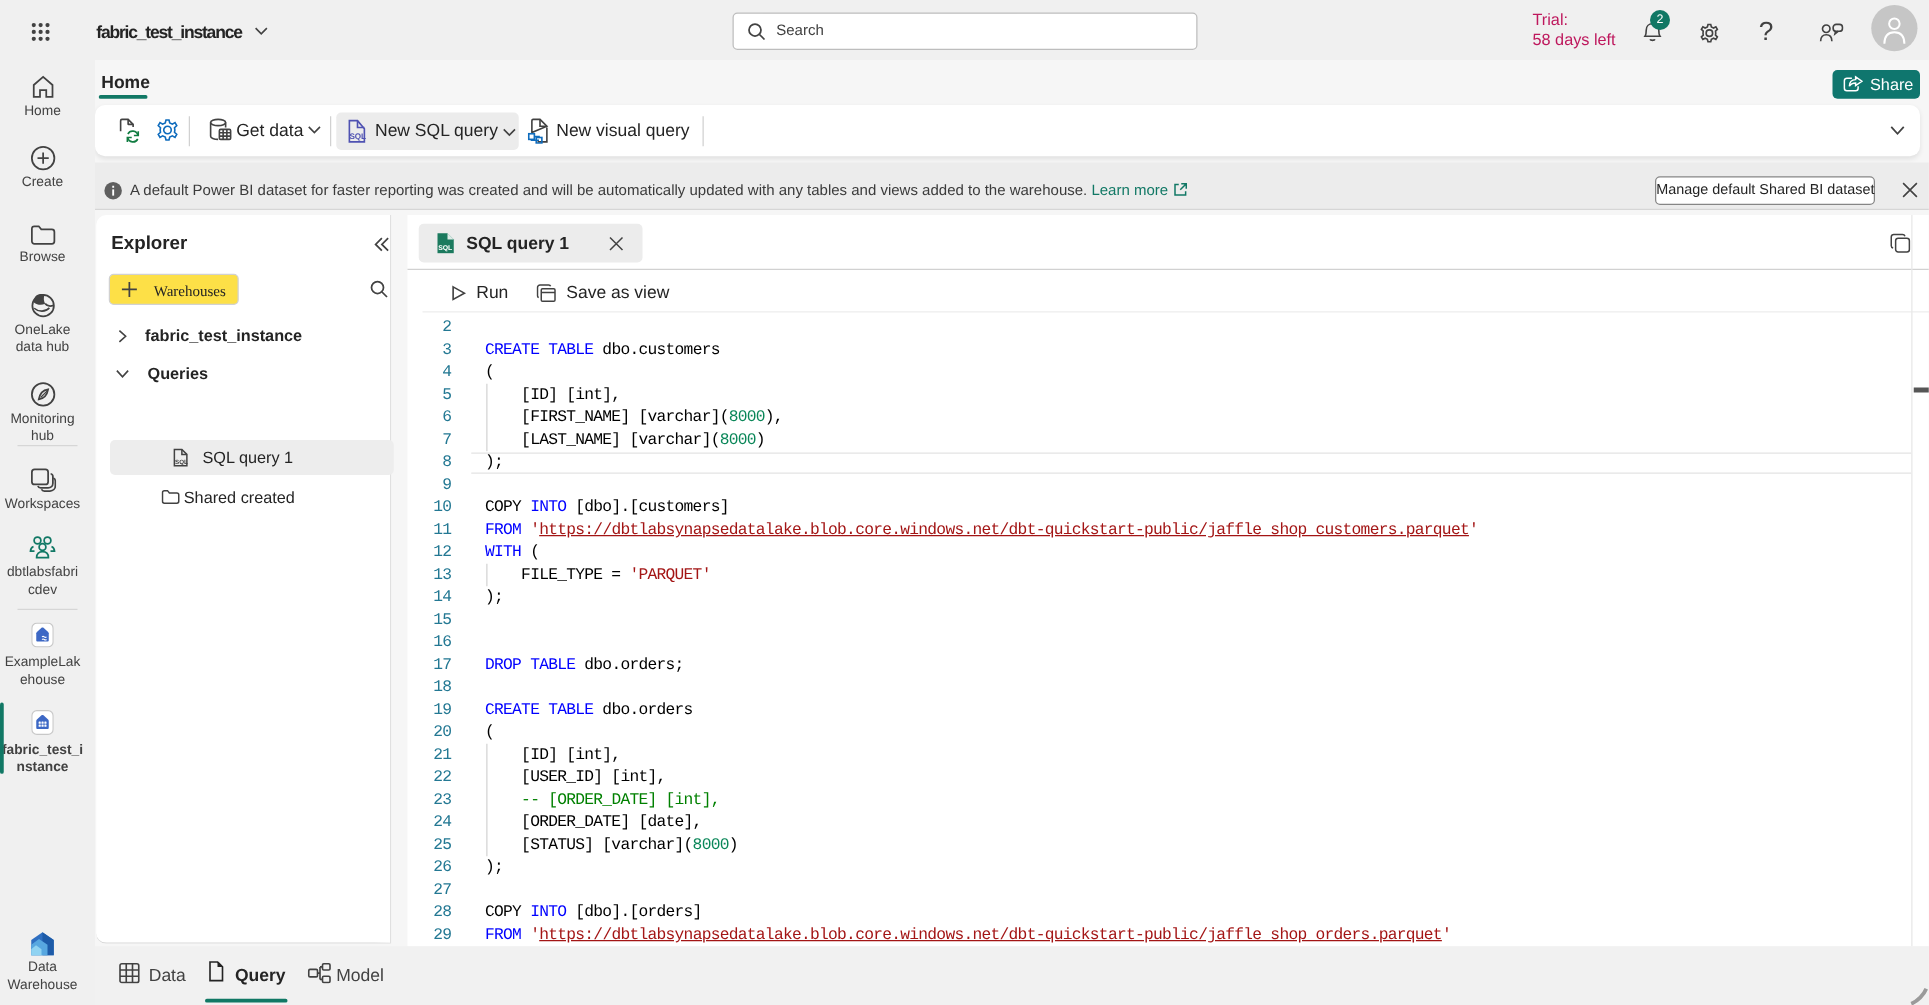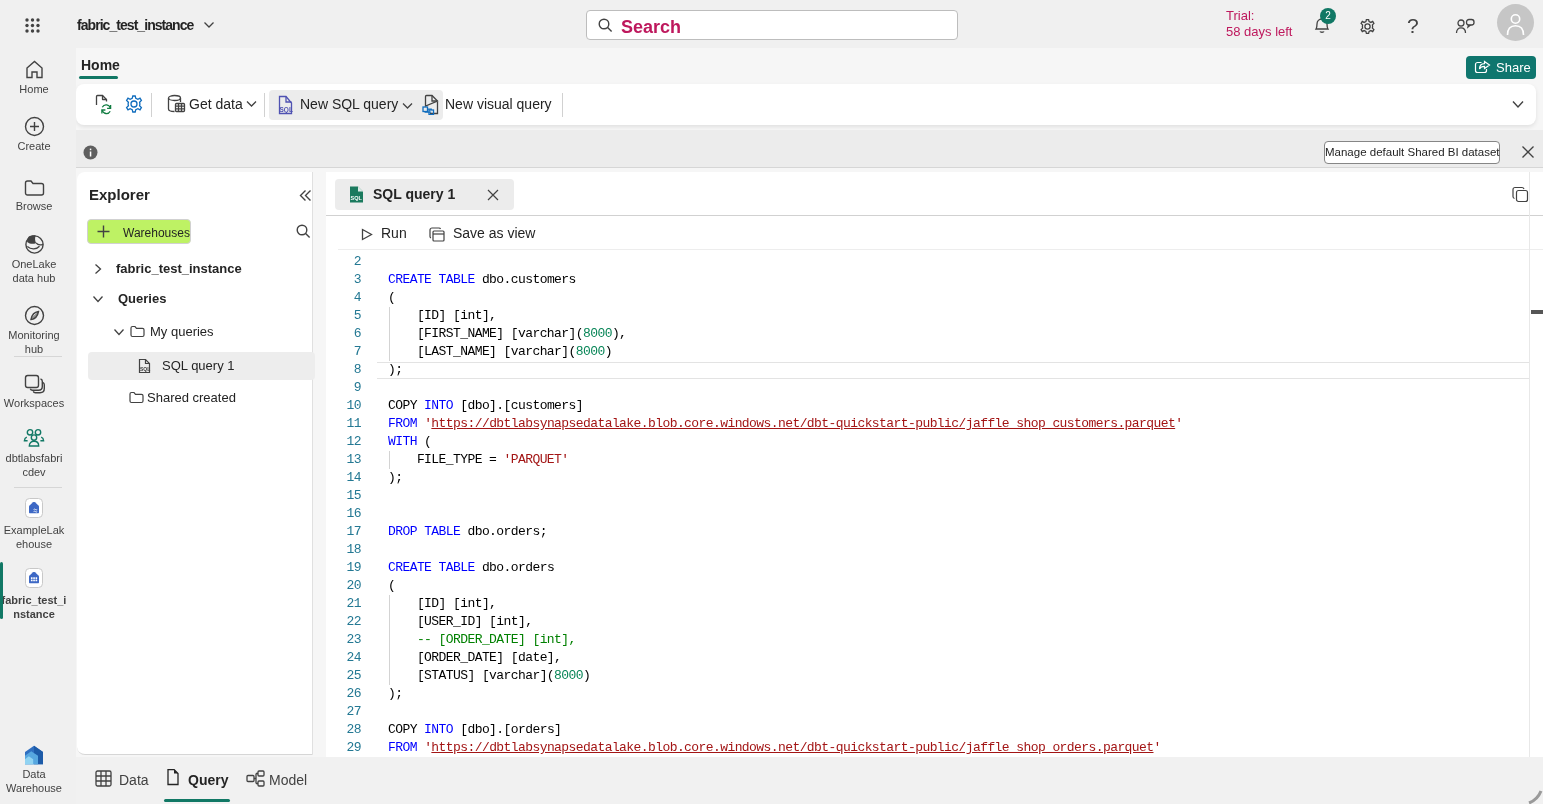--- a/index.html
+++ b/index.html
@@ -1,50 +1,50 @@
 <!DOCTYPE html>
 <html><head>
 <meta charset="utf-8">
 <style>
 * { margin:0; padding:0; box-sizing:border-box; }
 html,body { width:1543px; height:804px; overflow:hidden; font-family:"Liberation Sans", sans-serif; background:#f6f6f6; color:#242424; }
 
 #topbar { position:absolute; left:0; top:0; width:1543px; height:48px; background:#f0f0f0; }
 #ws-name { position:absolute; left:77px; top:17px; font-size:14px; font-weight:600; color:#242424; letter-spacing:-0.95px; }
 #searchbox { position:absolute; left:586px; top:10px; width:372px; height:30px; background:#fff; border:1px solid #bdbdbd; border-radius:4px; }
-#searchbox .ph { position:absolute; left:34px; top:6px; font-size:18px; color:#be185d;font-weight:bold; }
+#searchbox .ph { position:absolute; left:34px; top:6px; font-size:12px; color:#404040; }
 #trial { position:absolute; left:1226px; top:8px; font-size:13px; color:#be185d; line-height:16px; }
 #avatar { position:absolute; left:1497px; top:4px; width:37px; height:37px; border-radius:50%; background:#c6c6c6; }
 .badge { position:absolute; left:1320px; top:8px; width:16px; height:16px; border-radius:50%; background:#117865; color:#fff; font-size:10px; text-align:center; line-height:16px; }
 
 #band2 { position:absolute; left:76px; top:48px; width:1467px; height:85px; background:#f6f6f6; }
 #home-tab { position:absolute; left:81px; top:57px; font-size:14px; font-weight:600; color:#242424; }
 #home-underline { position:absolute; left:79px; top:76px; width:39px; height:3px; background:#117865; border-radius:2px; }
 #share-btn { position:absolute; left:1466px; top:56px; width:70px; height:23px; background:#0f766e; border-radius:4px; color:#fff; font-size:13px; }
 #share-btn span { position:absolute; left:30px; top:4px; }
 
 #toolcard { position:absolute; left:76px; top:84px; width:1460px; height:41px; background:#fff; border-radius:8px; box-shadow:0 2px 4px rgba(0,0,0,0.09);padding-left:40px; }
 .tdiv { position:absolute; top:9px; width:1px; height:24px; background:#d1d1d1; }
 .tbtxt { position:absolute; top:12px; font-size:14px; color:#242424; }
-#nsq { position:absolute; left:193px; top:6px; width:174px; height:30px; background:#ececec; border-radius:4px; }
+#nsq { position:absolute; left:193px; top:6px; width:146px; height:30px; background:#ececec; border-radius:4px; }
 
 #banner { position:absolute; left:76px; top:130px; width:1467px; height:38px; background:#ececec; border-bottom:1px solid #d6d6d6; }
 #banner .txt { position:absolute; left:28px; top:15px; font-size:12px; color:#3b3b3b; }
 #banner .learn { color:#117865; }
 #manage-btn { position:absolute; left:1248px; top:11px; width:176px; height:23px; background:#fff; border:1px solid #868686; border-radius:4px; font-size:11.5px; white-space:nowrap; color:#242424; text-align:center; line-height:21px; }
 
 #rail { position:absolute; left:0; top:48px; width:76px; height:756px; background:#f0f0f0; }
 .rail-item { position:absolute; width:68px; text-align:center; font-size:11px; color:#424242; line-height:13.5px; }
 .rail-ic { display:block; margin:0 auto 3px auto; }
 #selbar { position:absolute; left:0; top:514px; width:3px; height:57px; background:#117865; border-radius:2px; }
 .raildiv { position:absolute; left:14px; width:48px; height:1px; background:#d6d6d6; }
 
 #explorer { position:absolute; left:77px; top:172px; width:236px; height:583px; background:#fff; border-right:1px solid #e0e0e0; border-bottom:1px solid #d6d6d6; border-top-left-radius:8px; border-bottom-left-radius:8px; }
 #explorer h2 { position:absolute; left:12px; top:14px; font-size:15px; font-weight:700; color:#242424; }
-#wh-btn { position:absolute; left:10px; top:47px; width:104px; height:25px; border:1px solid #d1d1d1; border-radius:4px; background:#bef264; }
+#wh-btn { position:absolute; left:10px; top:47px; width:104px; height:25px; border:1px solid #d1d1d1; border-radius:4px; background:#fde047;font-family:Liberation Serif, serif; }
 #wh-btn span { position:absolute; left:35px; top:6px; font-size:12px; color:#242424; }
 .trow { position:absolute; left:11px; width:227px; height:28px; }
 .trow .lbl { position:absolute; top:6px; font-size:13px; color:#242424; }
 .bold { font-weight:600; }
 #selrow { position:absolute; left:11px; top:180px; width:227px; height:28px; background:#ededed; border-radius:4px; }
 
 #main { position:absolute; left:326px; top:172px; width:1217px; height:585px; background:#fff; }
 #tabbar { position:absolute; left:0; top:0; width:1217px; height:44px; border-bottom:1px solid #d1d1d1; }
 #tab1 { position:absolute; left:9px; top:7px; width:179px; height:31px; background:#ececec; border-radius:4px; }
 #tab1 .t { position:absolute; left:38px; top:7px; font-size:14px; font-weight:600; color:#242424; }
@@ -188,20 +188,24 @@
       <path d="M1 1.5 L6 7 L11 1.5"></path>
     </svg>
 </div>
 
 <div id="banner">
   <svg class="icwrap" style="left:7px;top:15px" width="15" height="15">
       <circle cx="7.5" cy="7.5" r="7" fill="#5f5f5f"></circle>
       <rect x="6.8" y="6.5" width="1.5" height="5" fill="#fff"></rect>
       <rect x="6.8" y="3.6" width="1.5" height="1.6" fill="#fff"></rect>
     </svg>
+  <div class="txt">A default Power BI dataset for faster reporting was created and will be automatically updated with any tables and views added to the warehouse. <span class="learn">Learn more</span>&nbsp;<svg style="display:inline-block;vertical-align:-2px" width="13" height="13" fill="none" stroke="#117865" stroke-width="1.2">
+        <path d="M5 2.5 L2 2.5 L2 11 L10.5 11 L10.5 8"></path>
+        <path d="M7 2 L11 2 L11 6 M11 2 L6.2 6.8"></path>
+      </svg></div>
   <div id="manage-btn">Manage default Shared BI dataset</div>
   <svg class="icwrap" style="left:1445px;top:15px" width="14" height="14" fill="none" stroke="#424242" stroke-width="1.3">
       <path d="M1.5 1.5 L12.5 12.5 M12.5 1.5 L1.5 12.5"></path>
     </svg>
 </div>
 
 <div id="rail">
   <div class="rail-item" style="top:11px"><svg class="rail-ic" width="21" height="21" fill="none" stroke="#424242" stroke-width="1.4">
         <path d="M3 9 L10.5 2.5 L18 9 L18 18.5 L13 18.5 L13 13 L8 13 L8 18.5 L3 18.5 Z"></path>
       </svg>Home</div>
@@ -282,29 +286,20 @@
         <path d="M1.5 1.5 L6.5 6 L1.5 10.5"></path>
       </svg>
       <span class="lbl bold" style="left:28px">fabric_test_instance</span>
     </div>
   <div class="trow" style="top:113px">
       <svg class="icwrap" style="left:4px;top:10px" width="12" height="8" fill="none" stroke="#424242" stroke-width="1.3">
         <path d="M1.5 1.5 L6 6.5 L10.5 1.5"></path>
       </svg>
       <span class="lbl bold" style="left:30px">Queries</span>
     </div>
-  <div class="trow" style="top:146px">
-      <svg class="icwrap" style="left:25px;top:10px" width="12" height="8" fill="none" stroke="#424242" stroke-width="1.3">
-        <path d="M1.5 1.5 L6 6.5 L10.5 1.5"></path>
-      </svg>
-      <svg class="icwrap" style="left:42px;top:7px" width="15" height="13" fill="none" stroke="#424242" stroke-width="1.2">
-        <path d="M1 3 C1 2.2 1.7 1.5 2.5 1.5 L5 1.5 L6.5 3.3 L12.5 3.3 C13.3 3.3 14 4 14 4.8 L14 10 C14 10.8 13.3 11.5 12.5 11.5 L2.5 11.5 C1.7 11.5 1 10.8 1 10 Z"></path>
-      </svg>
-      <span class="lbl" style="left:62px">My queries</span>
-    </div>
   <div id="selrow"></div>
   <div class="trow" style="top:180px">
       <svg class="icwrap" style="left:50px;top:6px" width="13" height="16" fill="none" stroke="#424242" stroke-width="1.2">
         <path d="M11.5 5.5 L11.5 14.5 L1.5 14.5 L1.5 1.5 L7.5 1.5 Z"></path>
         <path d="M7.5 1.5 L7.5 5.5 L11.5 5.5"></path>
         <text x="2" y="13" font-size="5" stroke="none" fill="#424242" font-weight="bold" font-family="Liberation Sans">SQL</text>
       </svg>
       <span class="lbl" style="left:74px">SQL query 1</span>
     </div>
   <div class="trow" style="top:212px">

